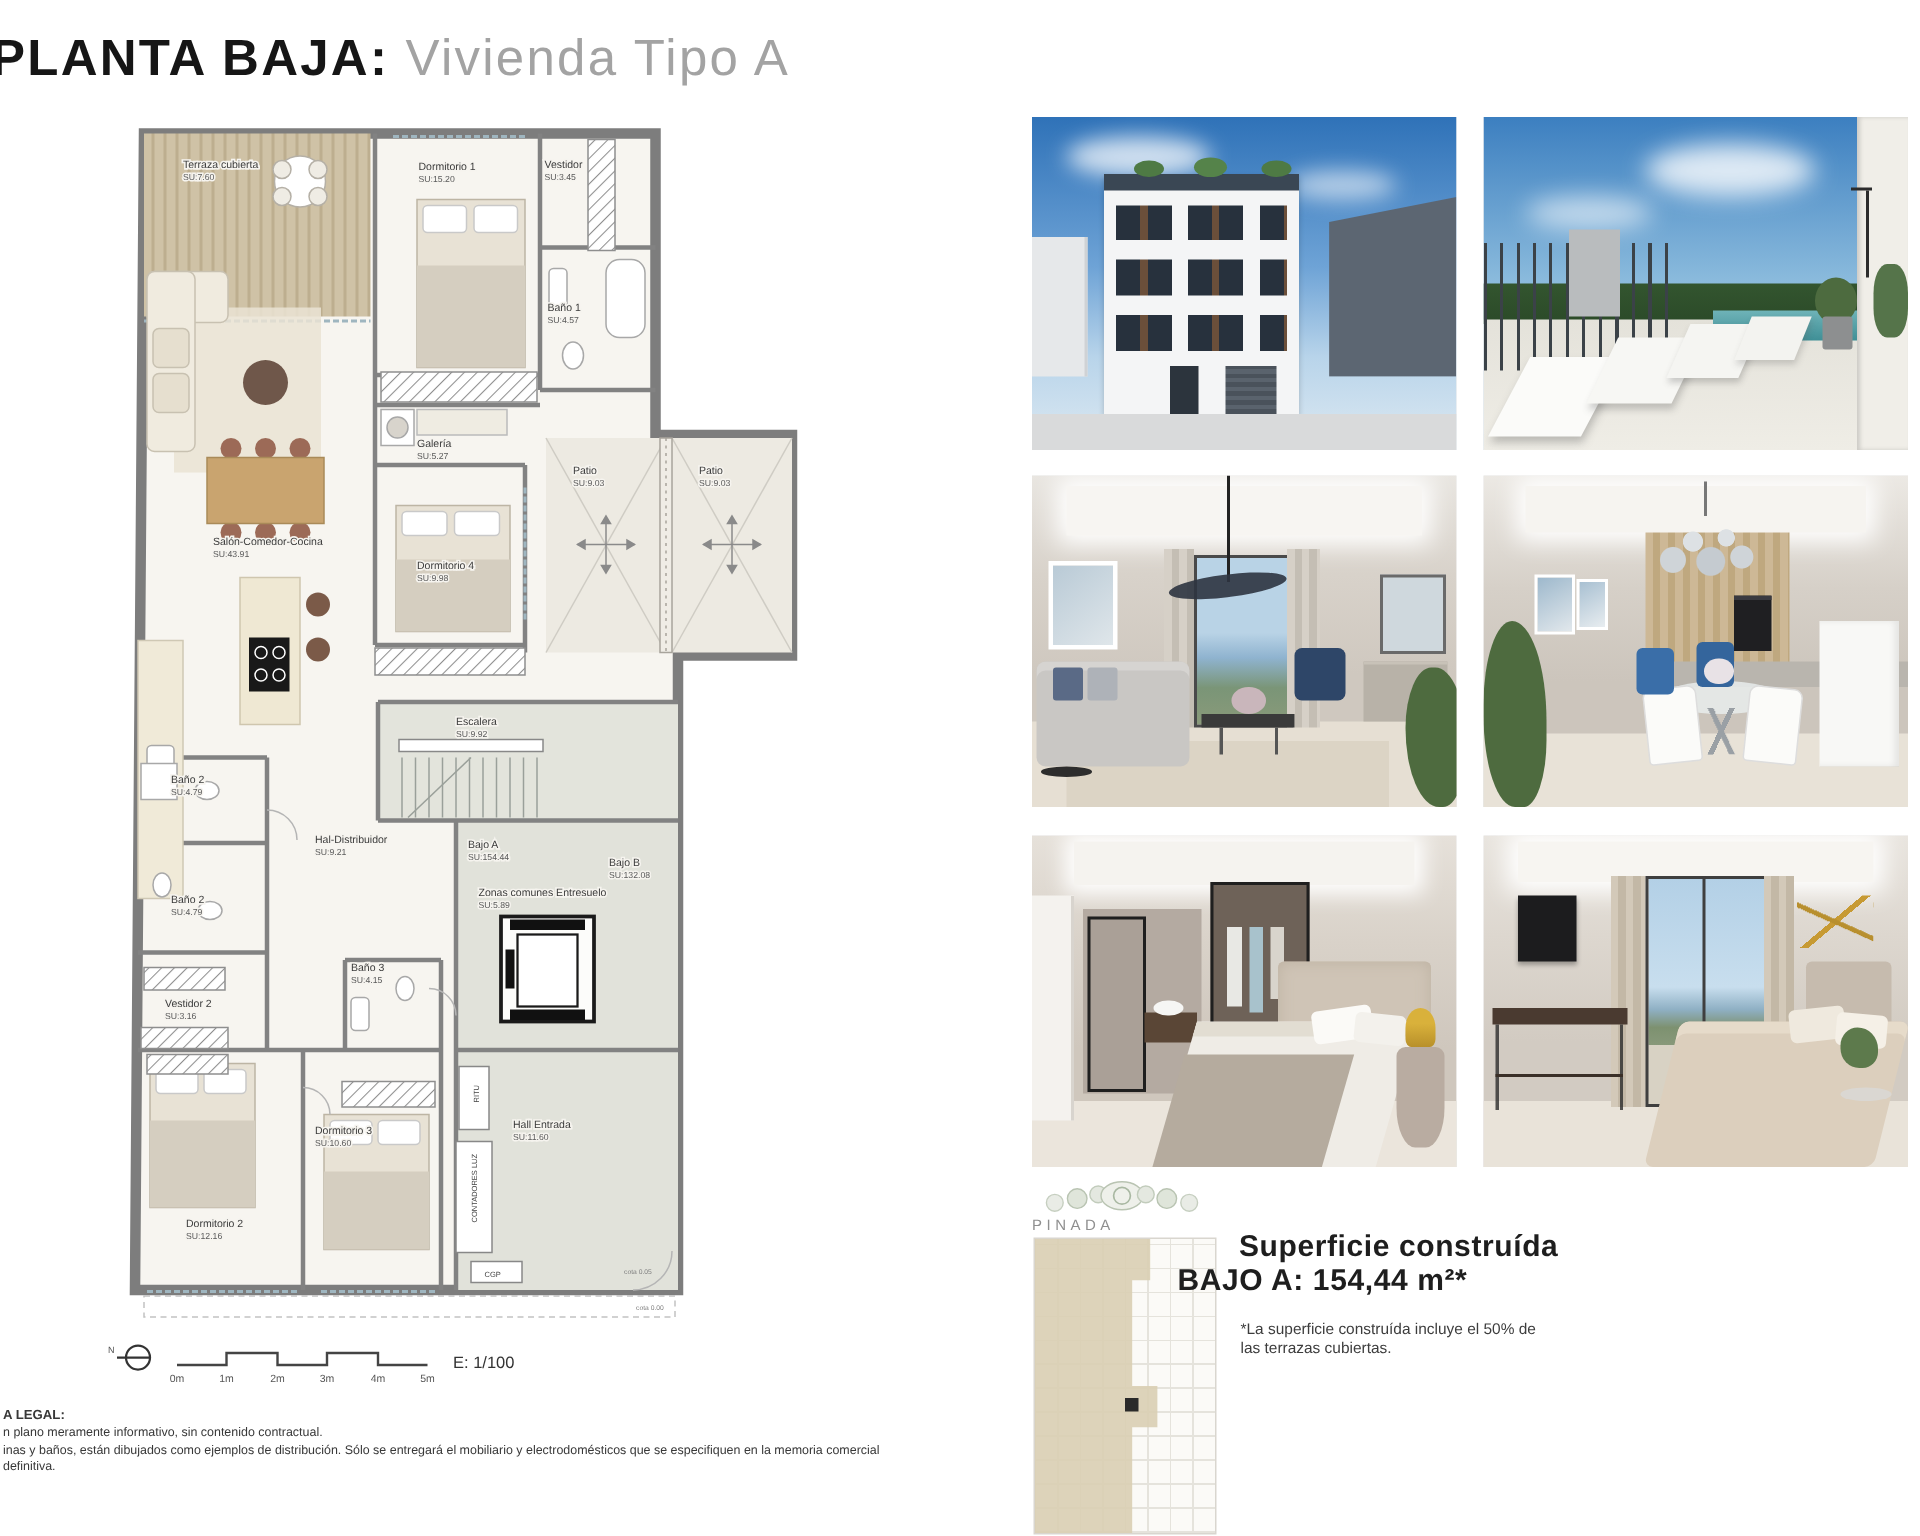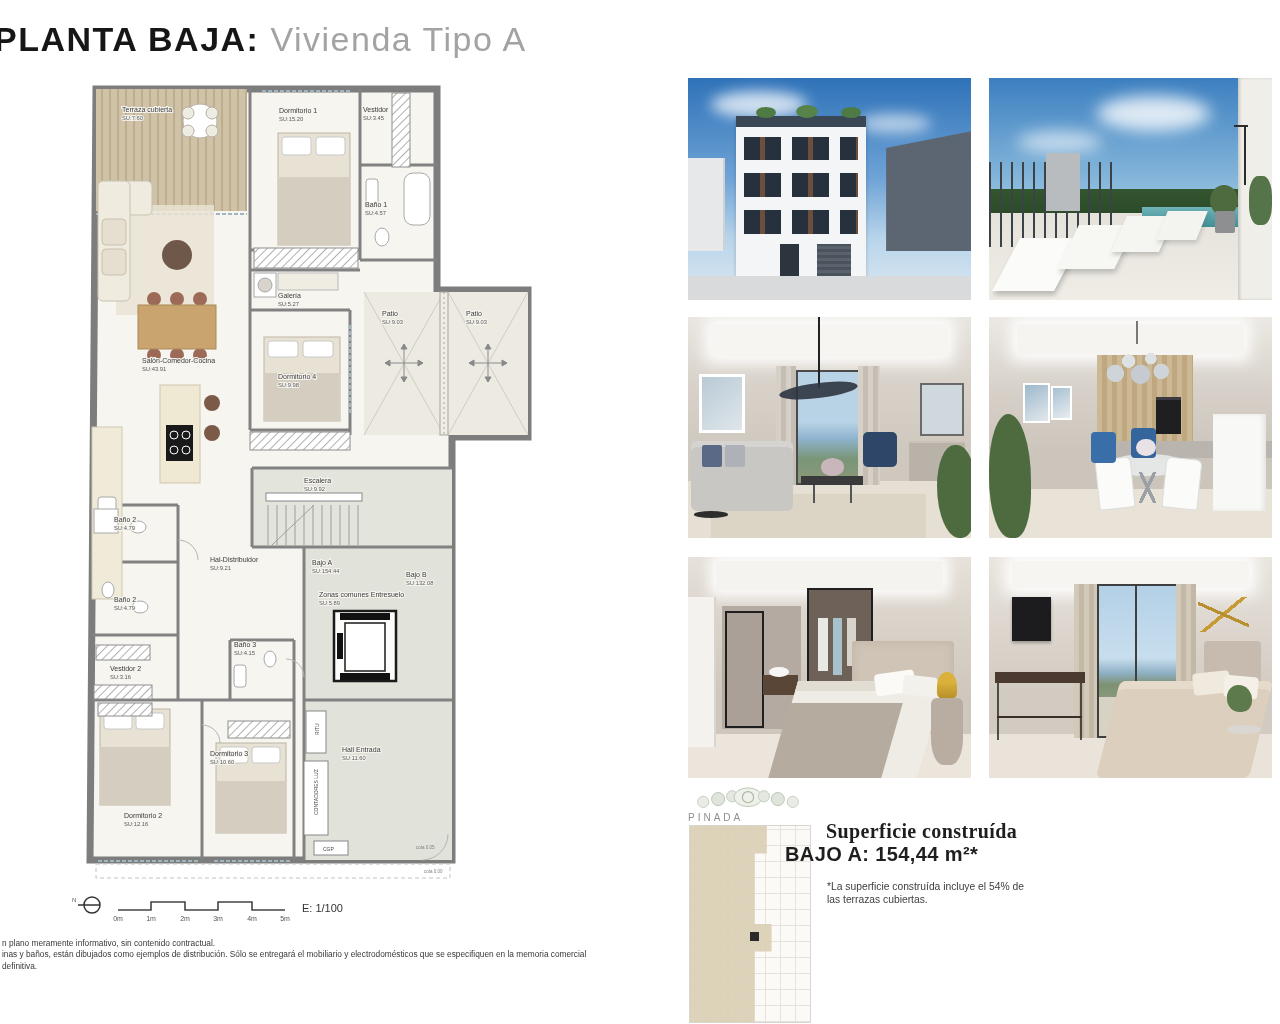--- a/index.html
+++ b/index.html
@@ -15,21 +15,21 @@
   .rs{font:5.8px "Liberation Sans",sans-serif;fill:#5a5a5a;paint-order:stroke;stroke:#f6f4ef;stroke-width:2px;}
   .rv{font:5px "Liberation Sans",sans-serif;fill:#444;}
   .rc{font:4.5px "Liberation Sans",sans-serif;fill:#808080;}
   .sc{font:7px "Liberation Sans",sans-serif;fill:#555;}
   
   .legal{position:absolute;left:2px;top:938px;width:612px;color:#383838;font-size:8.3px;line-height:11.4px;}
   .legal .lh{font-weight:bold;font-size:8.8px;}
   
   .ph{position:absolute;overflow:hidden;background:#e8e8e8;}
   
-  .sum1{position:absolute;left:826px;top:820px;font-size:20px;font-weight:bold;color:#1e1e1e;letter-spacing:.4px;font-family:Liberation Serif, serif;}
+  .sum1{position:absolute;left:826px;top:820px;font-size:20px;font-weight:bold;color:#1e1e1e;letter-spacing:.4px;}
   .sum2{position:absolute;left:785px;top:843px;font-size:20px;font-weight:bold;color:#1e1e1e;letter-spacing:.4px;}
   .sumf{position:absolute;left:827px;top:880px;width:200px;font-size:10.3px;line-height:13px;color:#3d3d3d;}
   .brandtxt{position:absolute;left:688px;top:812px;width:120px;font-size:10px;
             letter-spacing:3px;color:#8f8f8f;}
   .keyplan{position:absolute;left:690px;top:826px;width:120px;height:196px;background:#fbfaf7;
            outline:1px solid #d9d6cf;}
   .kgrid{position:absolute;inset:0;opacity:.6;
     background:
      repeating-linear-gradient(0deg,#d8d4cb 0 1px,transparent 1px 16px),
      repeating-linear-gradient(90deg,#d8d4cb 0 1px,transparent 1px 15px);}
@@ -270,20 +270,21 @@
     <text class="sc" x="60" y="29" text-anchor="middle">0m</text>
     <text class="sc" x="93" y="29" text-anchor="middle">1m</text>
     <text class="sc" x="127" y="29" text-anchor="middle">2m</text>
     <text class="sc" x="160" y="29" text-anchor="middle">3m</text>
     <text class="sc" x="194" y="29" text-anchor="middle">4m</text>
     <text class="sc" x="227" y="29" text-anchor="middle">5m</text>
     <text x="244" y="20" style="font:11px 'Liberation Sans',sans-serif;fill:#333">E: 1/100</text>
   </svg>
 
   <div class="legal">
+    <div class="lh">A LEGAL:</div>
     <div>n plano meramente informativo, sin contenido contractual.</div>
     <div>inas y baños, están dibujados como ejemplos de distribución. Sólo se entregará el mobiliario y electrodomésticos que se especifiquen en la memoria comercial definitiva.</div>
   </div>
 
   <div class="ph" style="left:688px;top:78px;width:283px;height:222px">
     <div class="a" style="inset:0;background:linear-gradient(180deg,#2f72b8,#6ea3d6 45%,#b8d4ea 72%,#dde9f2)"></div>
     <div class="a" style="left:8%;top:6%;width:34%;height:12%;background:#fff;border-radius:50%;filter:blur(7px);opacity:.75"></div>
     <div class="a" style="left:60%;top:16%;width:26%;height:9%;background:#fff;border-radius:50%;filter:blur(7px);opacity:.6"></div>
     <div class="a" style="left:0;top:36%;width:13%;height:42%;background:#e6e8ea;box-shadow:inset -2px 0 0 #cfd2d5"></div>
     <div class="a" style="left:70%;top:24%;width:30%;height:54%;background:#5c6672;clip-path:polygon(0 14%,100% 0,100% 100%,0 100%)"></div>
@@ -429,17 +430,17 @@
 
   <div class="keyplan">
     <div class="kgrid"></div>
     <div class="ktan"></div>
     <div class="a" style="left:50%;top:54%;width:9px;height:9px;background:#2a2a2a"></div>
   </div>
 
   <div class="sum1">Superficie construída</div>
   <div class="sum2">BAJO A: 154,44 m²*</div>
   <div class="sumf">
-    <div>*La superficie construída incluye el 54% de</div>
+    <div>*La superficie construída incluye el 50% de</div>
     <div>las  terrazas cubiertas.</div>
   </div>
 
 </div>
 
 </body></html>

